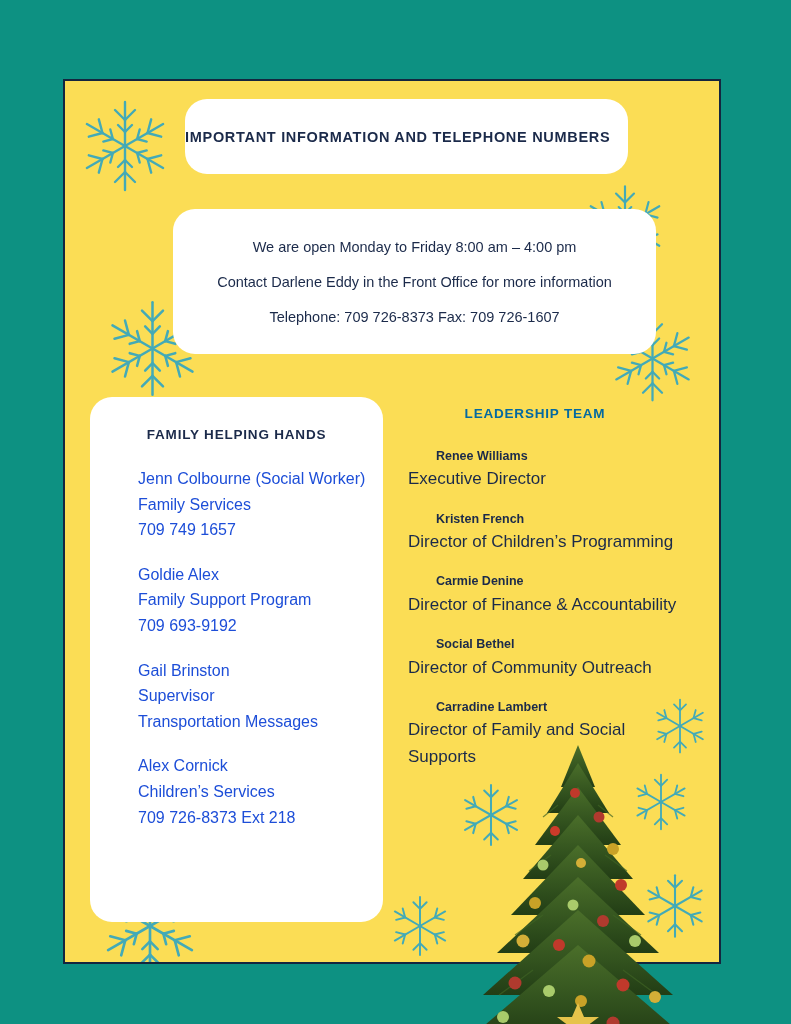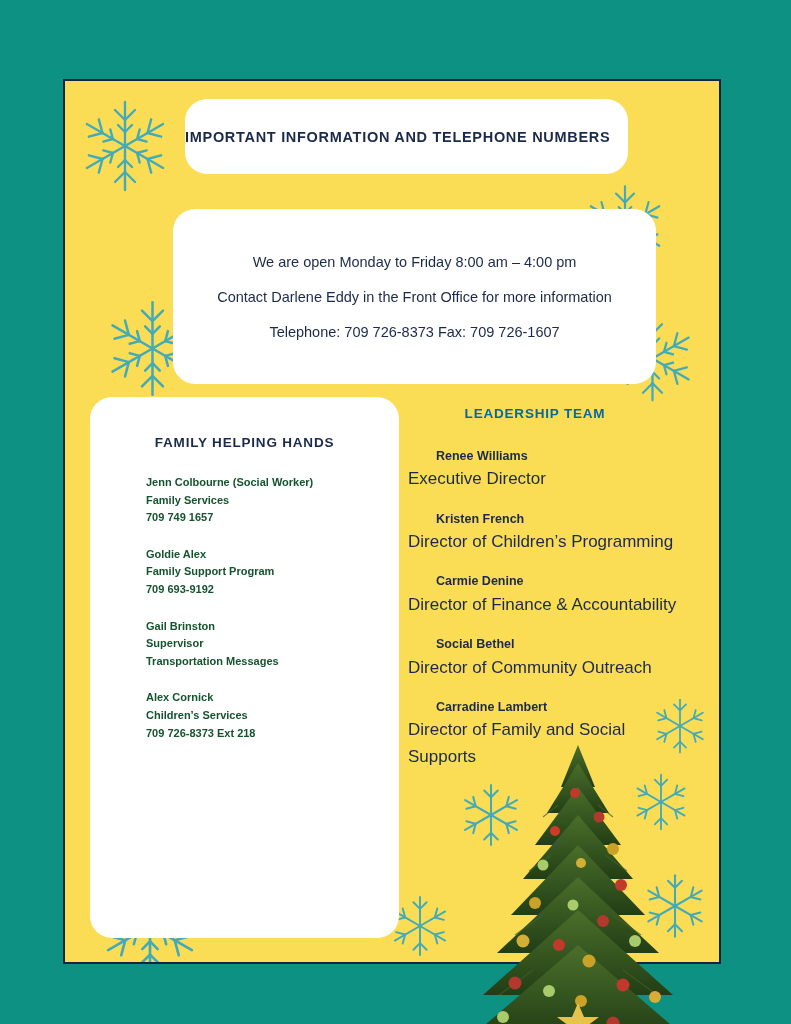--- a/index.html
+++ b/index.html
@@ -54,56 +54,56 @@
     font-weight: bold;
     letter-spacing: 0.7px;
     color: #1b2a4a;
     text-align: center;
   }
 
   #hours-card {
     left: 108px;
     top: 128px;
     width: 483px;
-    height: 175px;
+    height: 145px;
     display: flex;
     flex-direction: column;
     align-items: center;
     justify-content: center;
     gap: 19px;
   }
   #hours-card .line {
     font-size: 14.5px;
     color: #1b2a4a;
     text-align: center;
   }
 
   #helping-card {
     left: 25px;
     top: 316px;
     width: 277px;
     height: 509px;
-    padding: 16px;
+    padding: 8px;
   }
   #helping-card .section-title {
     margin-top: 22px;
     text-align: center;
     font-size: 13.5px;
     font-weight: bold;
     letter-spacing: 0.8px;
     color: #1b2a4a;
   }
   .contact-list {
     margin: 24px 0 0 40px;
   }
   .contact {
     margin-bottom: 19px;
-    font-size: 11px;
-    font-weight: bold;
-    color: #14532d;
+    font-size: 16px;
+    font-weight: normal;
+    color: #1d4ed8;
     line-height: 1.6;
   }
   .contact div { white-space: nowrap; }
 
   
   #leadership {
     position: absolute;
     left: 330px;
     top: 325px;
     width: 300px;

